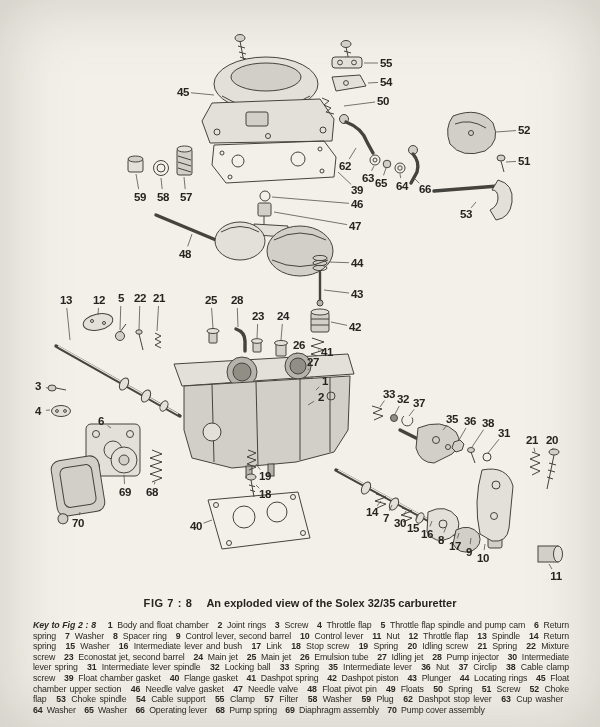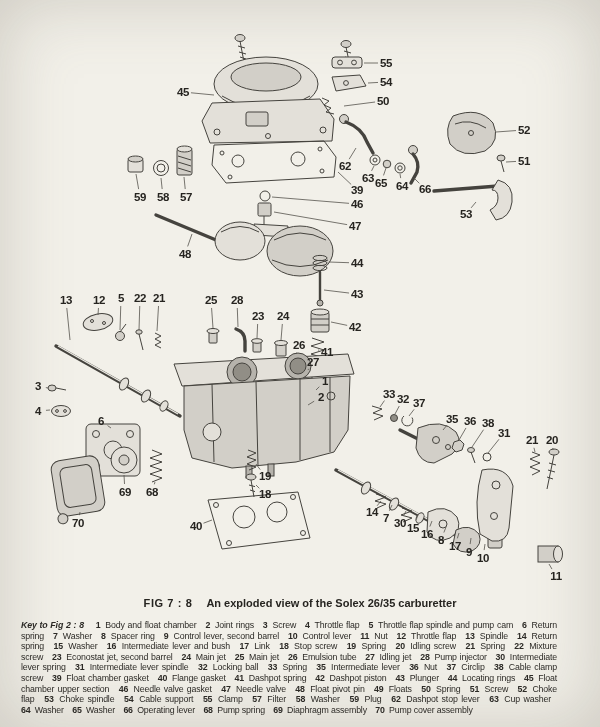--- a/index.html
+++ b/index.html
@@ -24,21 +24,21 @@
     position:absolute;transform:translate(-50%,-50%);
     font-size:11.5px;font-weight:bold;letter-spacing:-.3px;color:#262420;
     white-space:nowrap;
   }
   .caption{
     position:absolute;top:597px;left:0;width:100%;text-align:center;
     font-size:11px;font-weight:bold;color:#262420;
   }
   .caption .fig{margin-right:14px;letter-spacing:.6px}
   .key{
-    position:absolute;top:620px;left:21px;width:536px;margin:0;
+    position:absolute;top:620px;left:33px;width:536px;margin:0;
     font-size:8.8px;line-height:10.6px;letter-spacing:-.15px;
     text-align:justify;color:#2c2a26;
   }
   .key-title{font-style:italic;font-weight:bold;padding-right:9px}
   .entry{padding-right:6px;font-weight:normal}
   .entry b{font-weight:bold;padding-right:2px}
 </style>
 </head>
 <body>
 
@@ -407,21 +407,21 @@
         <span class="callout" style="left: 427px; top: 534px;">16</span>
         <span class="callout" style="left: 441px; top: 540px;">8</span>
         <span class="callout" style="left: 455px; top: 546px;">17</span>
         <span class="callout" style="left: 469px; top: 552px;">9</span>
         <span class="callout" style="left: 483px; top: 558px;">10</span>
         <span class="callout" style="left: 556px; top: 576px;">11</span>
       </div>
   </div>
 
   <div class="caption">
-    <span class="fig">FIG 7 : 8</span><span>An exploded view of the Solex 26/35 carburetter</span>
+    <span class="fig">FIG 7 : 8</span><span>An exploded view of the Solex 32/35 carburetter</span>
   </div>
 
   <p class="key">
     <span class="key-title">Key to Fig 2 : 8</span>
     <span id="key-entries"><span class="entry"><b>1</b>&nbsp;Body and float chamber</span> <span class="entry"><b>2</b>&nbsp;Joint rings</span> <span class="entry"><b>3</b>&nbsp;Screw</span> <span class="entry"><b>4</b>&nbsp;Throttle flap</span> <span class="entry"><b>5</b>&nbsp;Throttle flap spindle and pump cam</span> <span class="entry"><b>6</b>&nbsp;Return spring</span> <span class="entry"><b>7</b>&nbsp;Washer</span> <span class="entry"><b>8</b>&nbsp;Spacer ring</span> <span class="entry"><b>9</b>&nbsp;Control lever, second barrel</span> <span class="entry"><b>10</b>&nbsp;Control lever</span> <span class="entry"><b>11</b>&nbsp;Nut</span> <span class="entry"><b>12</b>&nbsp;Throttle flap</span> <span class="entry"><b>13</b>&nbsp;Spindle</span> <span class="entry"><b>14</b>&nbsp;Return spring</span> <span class="entry"><b>15</b>&nbsp;Washer</span> <span class="entry"><b>16</b>&nbsp;Intermediate lever and bush</span> <span class="entry"><b>17</b>&nbsp;Link</span> <span class="entry"><b>18</b>&nbsp;Stop screw</span> <span class="entry"><b>19</b>&nbsp;Spring</span> <span class="entry"><b>20</b>&nbsp;Idling screw</span> <span class="entry"><b>21</b>&nbsp;Spring</span> <span class="entry"><b>22</b>&nbsp;Mixture screw</span> <span class="entry"><b>23</b>&nbsp;Econostat jet, second barrel</span> <span class="entry"><b>24</b>&nbsp;Main jet</span> <span class="entry"><b>25</b>&nbsp;Main jet</span> <span class="entry"><b>26</b>&nbsp;Emulsion tube</span> <span class="entry"><b>27</b>&nbsp;Idling jet</span> <span class="entry"><b>28</b>&nbsp;Pump injector</span> <span class="entry"><b>30</b>&nbsp;Intermediate lever spring</span> <span class="entry"><b>31</b>&nbsp;Intermediate lever spindle</span> <span class="entry"><b>32</b>&nbsp;Locking ball</span> <span class="entry"><b>33</b>&nbsp;Spring</span> <span class="entry"><b>35</b>&nbsp;Intermediate lever</span> <span class="entry"><b>36</b>&nbsp;Nut</span> <span class="entry"><b>37</b>&nbsp;Circlip</span> <span class="entry"><b>38</b>&nbsp;Cable clamp screw</span> <span class="entry"><b>39</b>&nbsp;Float chamber gasket</span> <span class="entry"><b>40</b>&nbsp;Flange gasket</span> <span class="entry"><b>41</b>&nbsp;Dashpot spring</span> <span class="entry"><b>42</b>&nbsp;Dashpot piston</span> <span class="entry"><b>43</b>&nbsp;Plunger</span> <span class="entry"><b>44</b>&nbsp;Locating rings</span> <span class="entry"><b>45</b>&nbsp;Float chamber upper section</span> <span class="entry"><b>46</b>&nbsp;Needle valve gasket</span> <span class="entry"><b>47</b>&nbsp;Needle valve</span> <span class="entry"><b>48</b>&nbsp;Float pivot pin</span> <span class="entry"><b>49</b>&nbsp;Floats</span> <span class="entry"><b>50</b>&nbsp;Spring</span> <span class="entry"><b>51</b>&nbsp;Screw</span> <span class="entry"><b>52</b>&nbsp;Choke flap</span> <span class="entry"><b>53</b>&nbsp;Choke spindle</span> <span class="entry"><b>54</b>&nbsp;Cable support</span> <span class="entry"><b>55</b>&nbsp;Clamp</span> <span class="entry"><b>57</b>&nbsp;Filter</span> <span class="entry"><b>58</b>&nbsp;Washer</span> <span class="entry"><b>59</b>&nbsp;Plug</span> <span class="entry"><b>62</b>&nbsp;Dashpot stop lever</span> <span class="entry"><b>63</b>&nbsp;Cup washer</span> <span class="entry"><b>64</b>&nbsp;Washer</span> <span class="entry"><b>65</b>&nbsp;Washer</span> <span class="entry"><b>66</b>&nbsp;Operating lever</span> <span class="entry"><b>68</b>&nbsp;Pump spring</span> <span class="entry"><b>69</b>&nbsp;Diaphragm assembly</span> <span class="entry"><b>70</b>&nbsp;Pump cover assembly</span> </span>
   </p>
 
 </div>
 
 </body></html>

